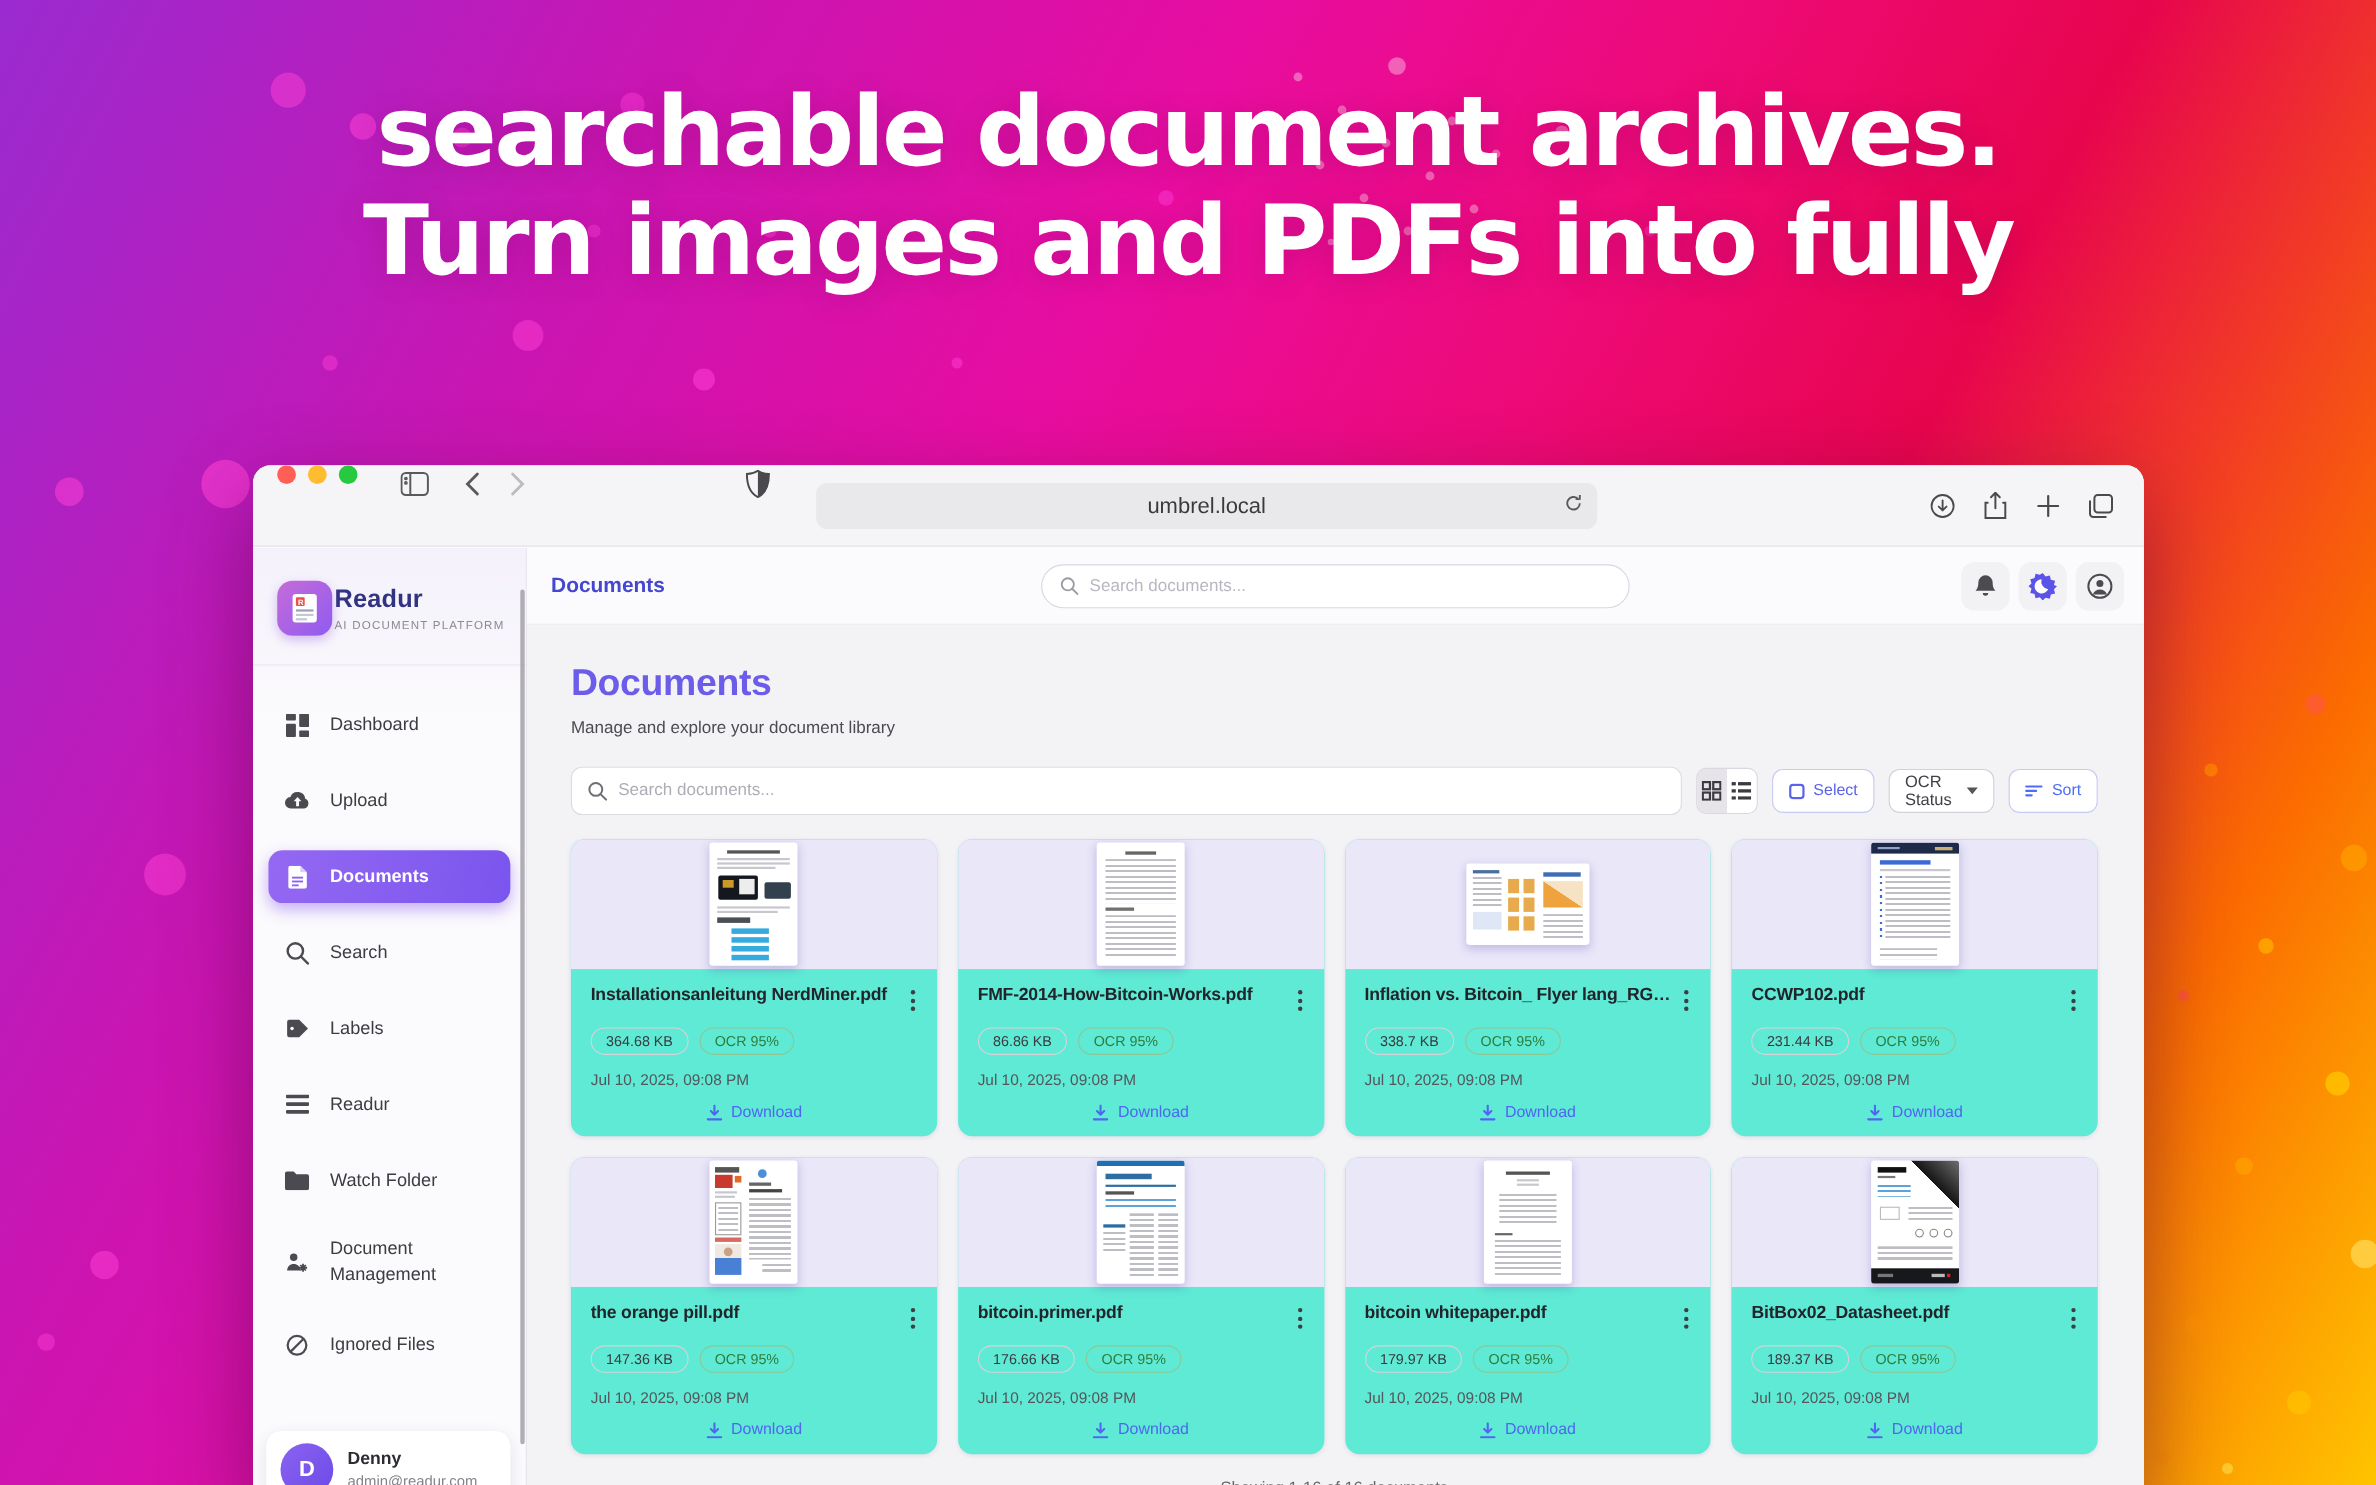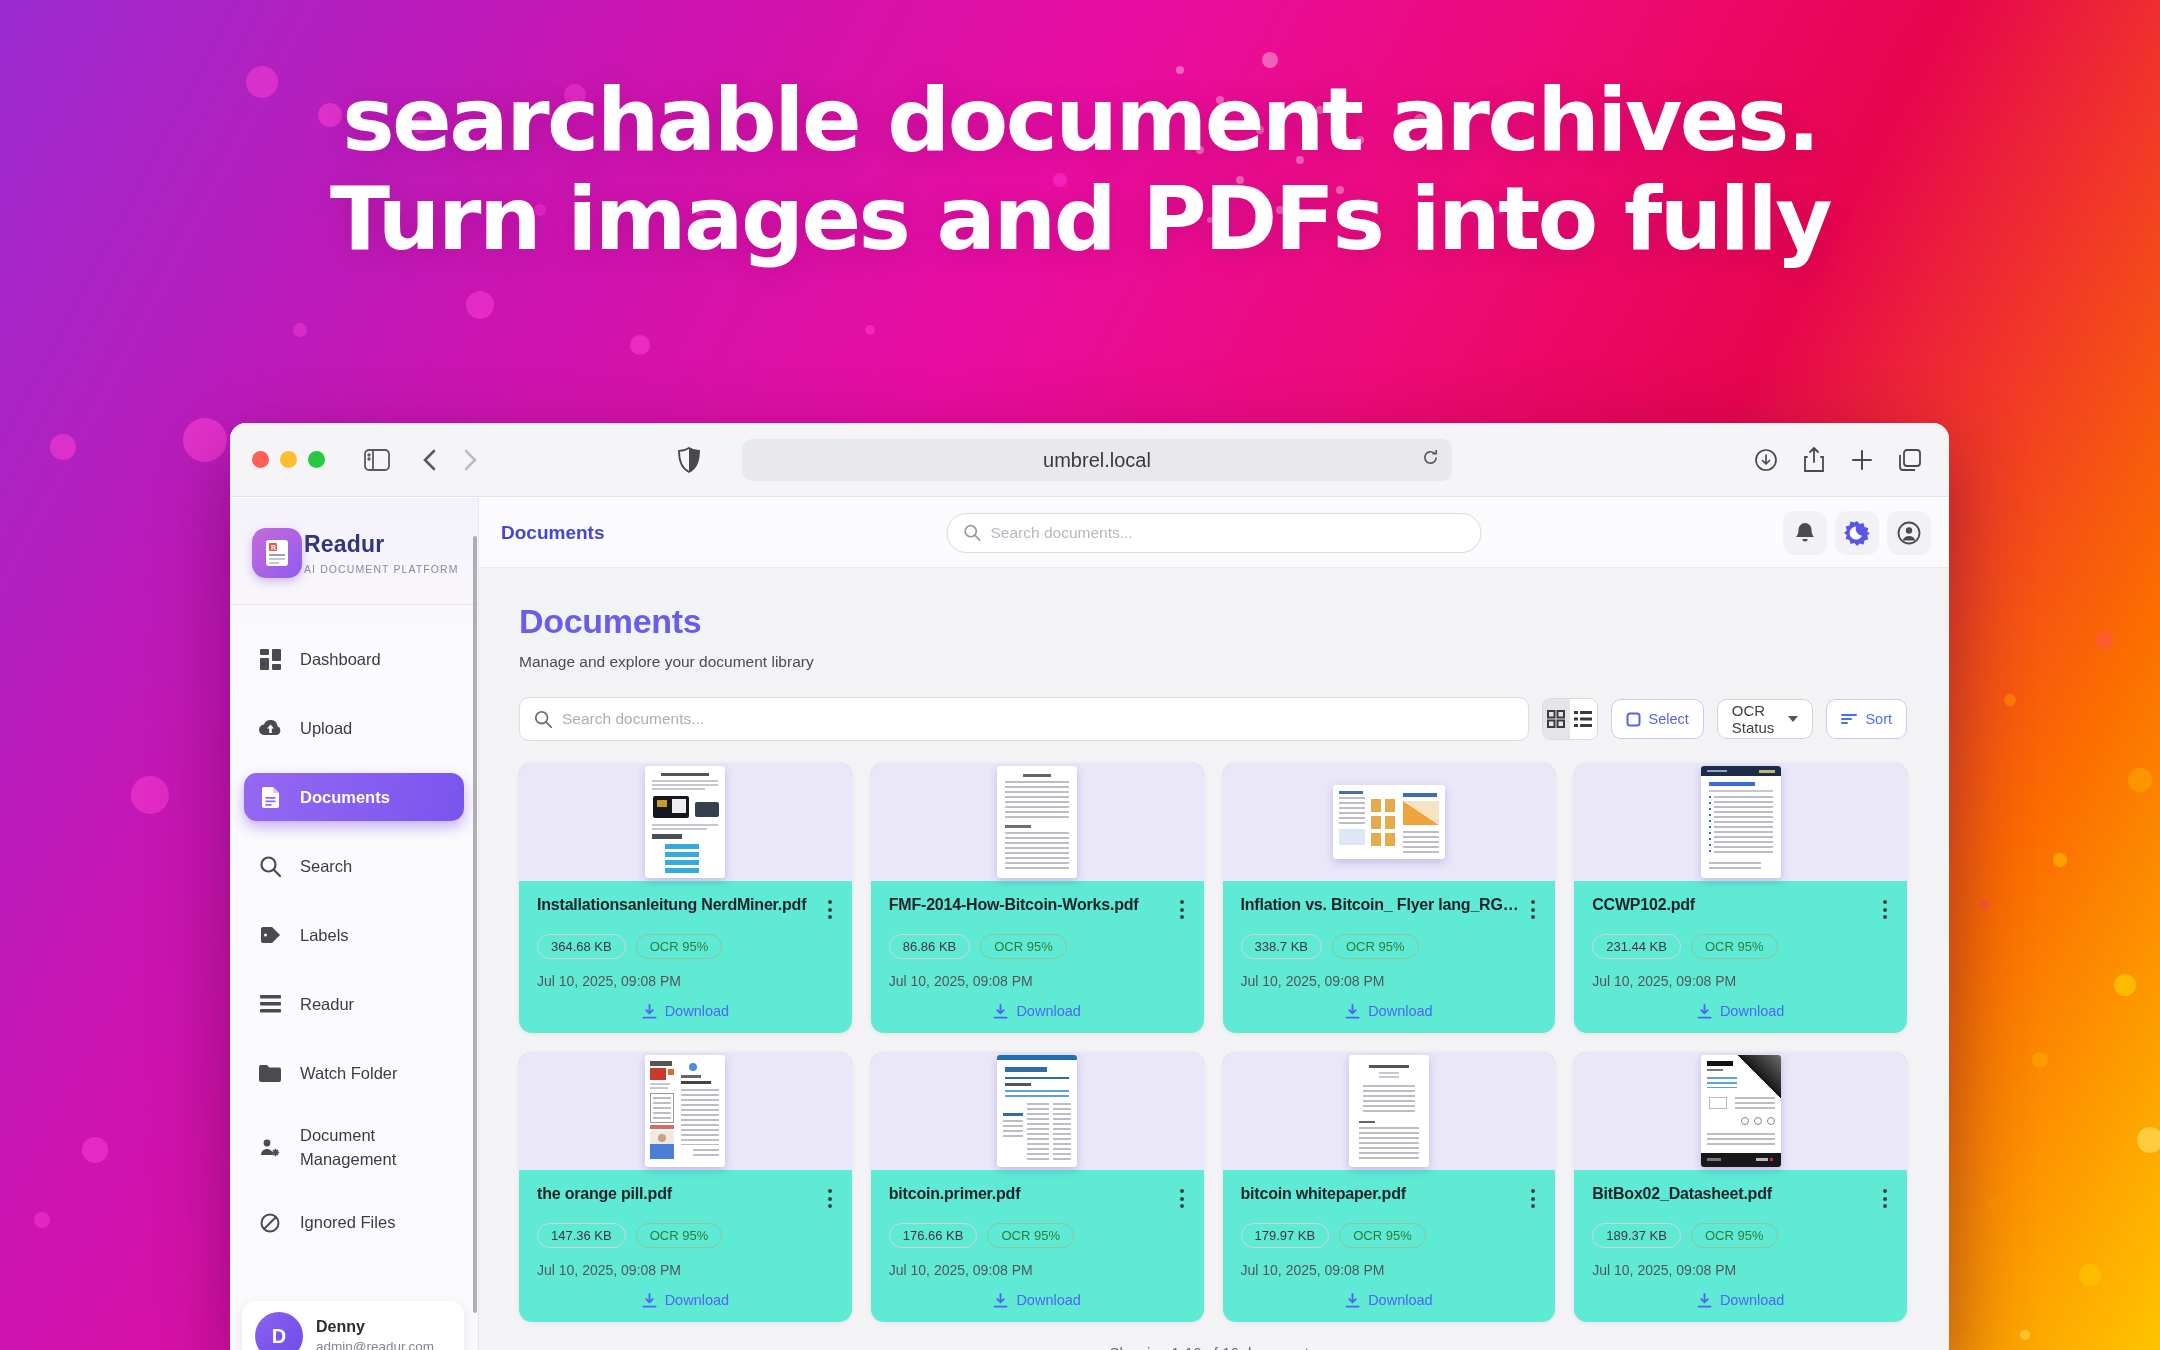--- a/index.html
+++ b/index.html
@@ -10,21 +10,21 @@
 
   
   .hero { position:absolute; top:70px; left:0; right:0; text-align:center; color:#fff;
     font-family:"DejaVu Sans", sans-serif; font-weight:700; font-size:88px; line-height:1.13; letter-spacing:-2.5px;
     text-shadow:0 4px 24px rgba(120,0,90,.25); }
 
   
   .window { position:absolute; left:230px; top:423px; width:1719px; height:940px;
     border-radius:16px 16px 0 0; background:#fff; box-shadow:0 30px 80px rgba(60,0,60,.45); overflow:hidden; }
 
-  .browser-bar { height:74px; background:#f5f4f6; border-bottom:1px solid #e3e2e6; display:flex; align-items:center; padding:0 22px; position:relative; }
+  .browser-bar { height:74px; background:#f5f4f6; border-bottom:1px solid #e3e2e6; display:flex; padding:0 22px; position:relative; }
   .tl { width:17px; height:17px; border-radius:50%; margin-right:11px; }
   .tl.red{background:#ff5f57}.tl.yellow{background:#febc2e}.tl.green{background:#28c840}
   .bicon { color:#5a5a5e; display:flex; align-items:center; justify-content:center; width:38px; height:34px; border-radius:7px; }
   .bicon svg { display:block; }
   .sidebar-toggle { margin-left:22px; }
   .nav-chev { margin-left:14px; }
   .nav-chev.fwd { color:#b9b8bd; margin-left:4px; }
   .shield { margin-left:180px; }
   .urlbar { position:absolute; left:512px; width:710px; height:42px; top:16px; background:#e9e8ea; border-radius:10px;
     display:flex; align-items:center; justify-content:center; color:#3a3a3c; font-size:20px; }

